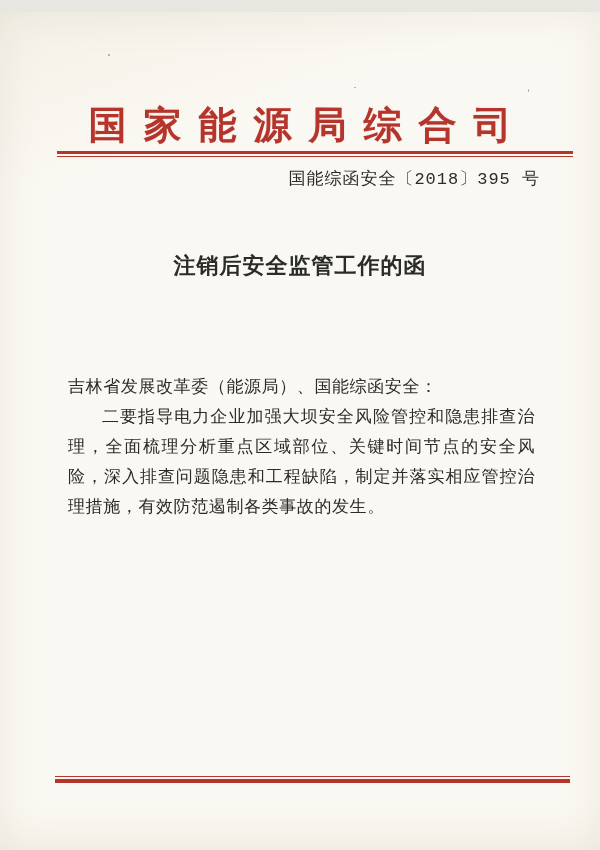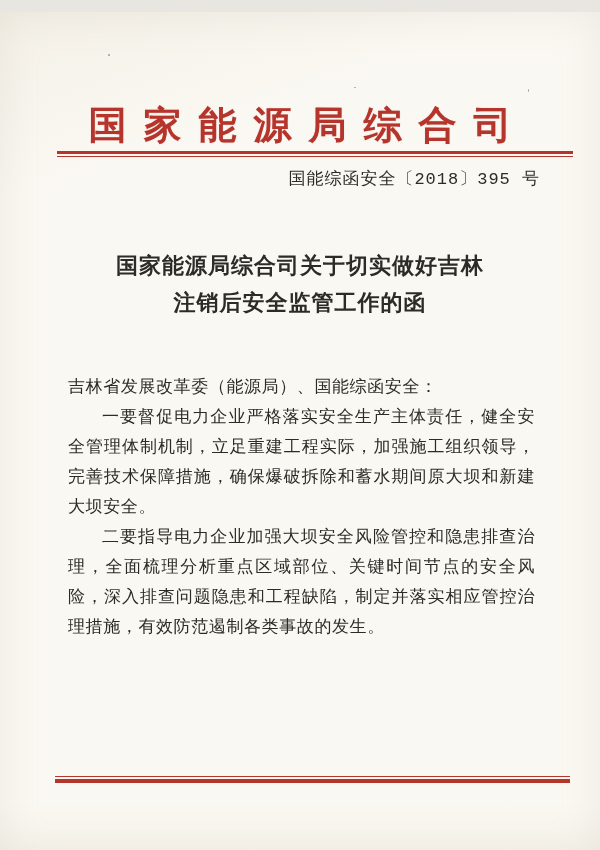--- a/index.html
+++ b/index.html
@@ -123,27 +123,25 @@
 
   <div class="rule-top">
     <div class="thick"></div>
     <div class="gap"></div>
     <div class="thin"></div>
   </div>
 
   <div class="doc-number">国能综函安全〔2018〕395 号</div>
 
   <div class="doc-title">
-    <div>国家能源局综合司关于切实做好吉林</div>
     <div>注销后安全监管工作的函</div>
   </div>
 
   <div class="body-text">
     <p class="salutation">吉林省发展改革委（能源局）、国能综函安全：</p>
-    <p>一要督促电力企业严格落实安全生产主体责任，健全安全管理体制机制，立足重建工程实际，加强施工组织领导，完善技术保障措施，确保爆破拆除和蓄水期间原大坝和新建大坝安全。</p>
     <p>二要指导电力企业加强大坝安全风险管控和隐患排查治理，全面梳理分析重点区域部位、关键时间节点的安全风险，深入排查问题隐患和工程缺陷，制定并落实相应管控治理措施，有效防范遏制各类事故的发生。</p>
 
   </div>
 
   <div class="rule-bottom">
     <div class="thin"></div>
     <div class="gap"></div>
     <div class="thick"></div>
   </div>
 

